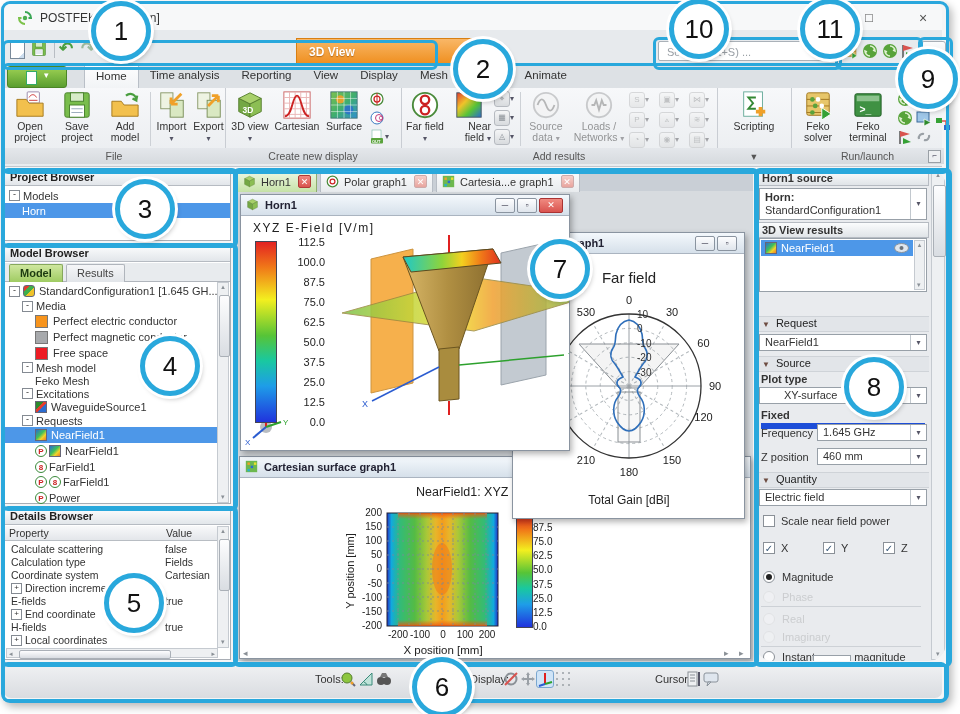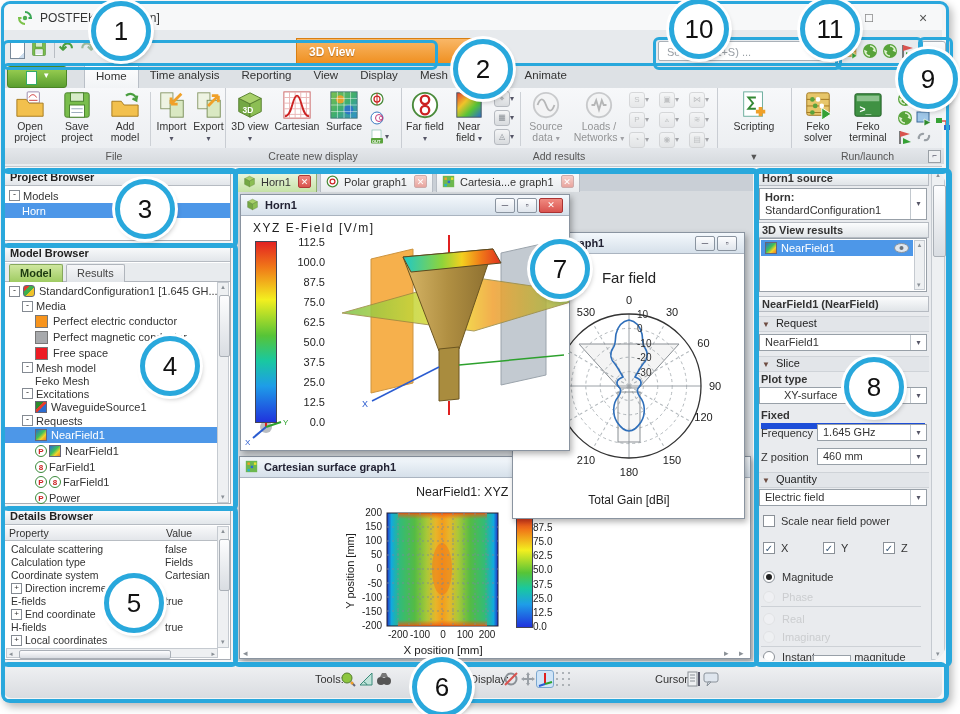--- a/index.html
+++ b/index.html
@@ -257,21 +257,21 @@
       </div>
     <div class="glabel">Create new display</div>
   </div>
 
   <div class="group" style="left:401px;width:316px;">
     <div class="rb" style="left:4px;width:40px;"><span class="ricon"><svg viewBox="0 0 32 32">
             <circle cx="16" cy="16" r="13" fill="#fff" stroke="#4a8a3a" stroke-width="2"></circle>
             <circle cx="16" cy="10.5" r="4.5" fill="none" stroke="#c22" stroke-width="2.5"></circle>
             <circle cx="16" cy="21.5" r="4.5" fill="none" stroke="#c22" stroke-width="2.5"></circle>
           </svg></span><span>Far field</span> <span class="dda">▾</span></div>
-    <div class="rb" style="left:46px;width:44px;"><span class="ricon"><svg viewBox="0 0 32 32">
+    <div class="rb" style="left:46px;width:44px;text-align:right;"><span class="ricon"><svg viewBox="0 0 32 32">
             <linearGradient id="nfg" x1="0" y1="0" x2="1" y2="1">
               <stop offset="0" stop-color="#e43c2e"></stop>
               <stop offset=".35" stop-color="#f0c32a"></stop>
               <stop offset=".65" stop-color="#57c437"></stop>
               <stop offset="1" stop-color="#2b6cd0"></stop>
             </linearGradient>
             <rect x="3" y="3" width="26" height="26" fill="url(#nfg)" stroke="#456"></rect>
           </svg></span><span>Near field</span> <span class="dda">▾</span></div>
     <div class="scol" style="left:93px;top:3px;">
         <span class="gic">⌖</span>
@@ -805,24 +805,23 @@
       <div style="position:absolute;left:1px;top:1px;width:152px;height:16px;background:#4d97e8;color:#fff;display:flex;align-items:center;font-size:11px;">
         <span class="tic tic-nf" style="margin:0 4px;"></span>
           <span>NearField1</span>
       </div>
       <svg class="abs" style="left:134px;top:4px;" width="15" height="10">
           <ellipse cx="7.5" cy="5" rx="7" ry="4.5" fill="#dfe6ee" stroke="#8a929a"></ellipse>
           <circle cx="7.5" cy="5" r="2" fill="#69717a"></circle>
         </svg>
       <div class="sb" style="right:1px;top:1px;width:11px;height:50px;">▴<div class="abs" style="bottom:0;left:2px;">▾</div></div>
     </div>
-    <div class="ihd" style="top:127px;">NearField1 (NearField)</div>
     <div class="isec" style="top:147px;"><span class="tri">▼</span><span>Request</span></div>
     <div class="cmb" style="left:4px;top:165px;width:168px;"><span>NearField1</span><span class="aro">▾</span></div>
-    <div class="isec" style="top:187px;"><span class="tri">▼</span><span>Slice</span></div>
+    <div class="isec" style="top:187px;"><span class="tri">▼</span><span>Source</span></div>
     <div class="blbl" style="left:6px;top:204px;">Plot type</div>
     <div class="cmb" style="left:4px;top:218px;width:168px;padding-left:24px;"><span>XY-surface</span><span class="aro">▾</span></div>
     <div class="blbl" style="left:6px;top:240px;border-bottom:6px solid #1d4ed8;width:164px;padding-bottom:2px;">Fixed</div>
     <div class="nlbl" style="left:6px;top:258px;">Frequency</div>
     <div class="cmb" style="left:62px;top:255px;width:110px;"><span>1.645 GHz</span><span class="aro">▾</span></div>
     <div class="nlbl" style="left:6px;top:282px;">Z position</div>
     <div class="cmb" style="left:62px;top:279px;width:110px;"><span>460 mm</span><span class="aro">▾</span></div>
     <div class="isec" style="top:303px;"><span class="tri">▼</span><span>Quantity</span></div>
     <div class="cmb" style="left:4px;top:320px;width:168px;"><span>Electric field</span><span class="aro">▾</span></div>
     <div class="chk" style="left:8px;top:346px;"></div>

